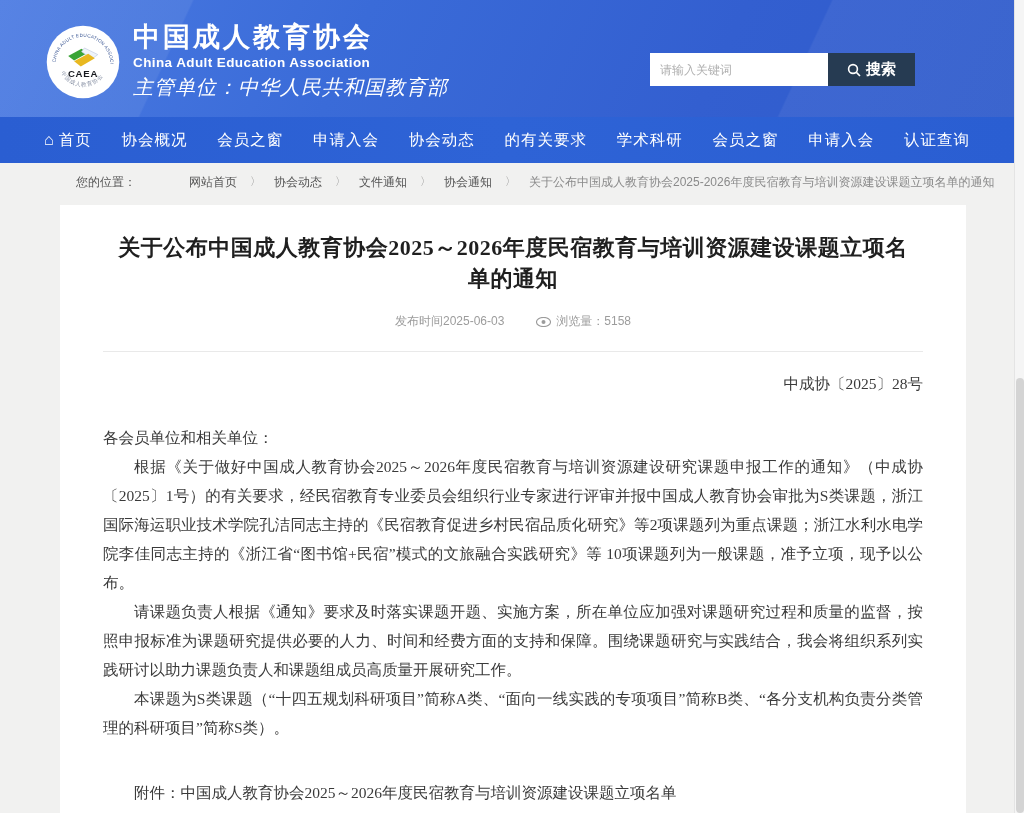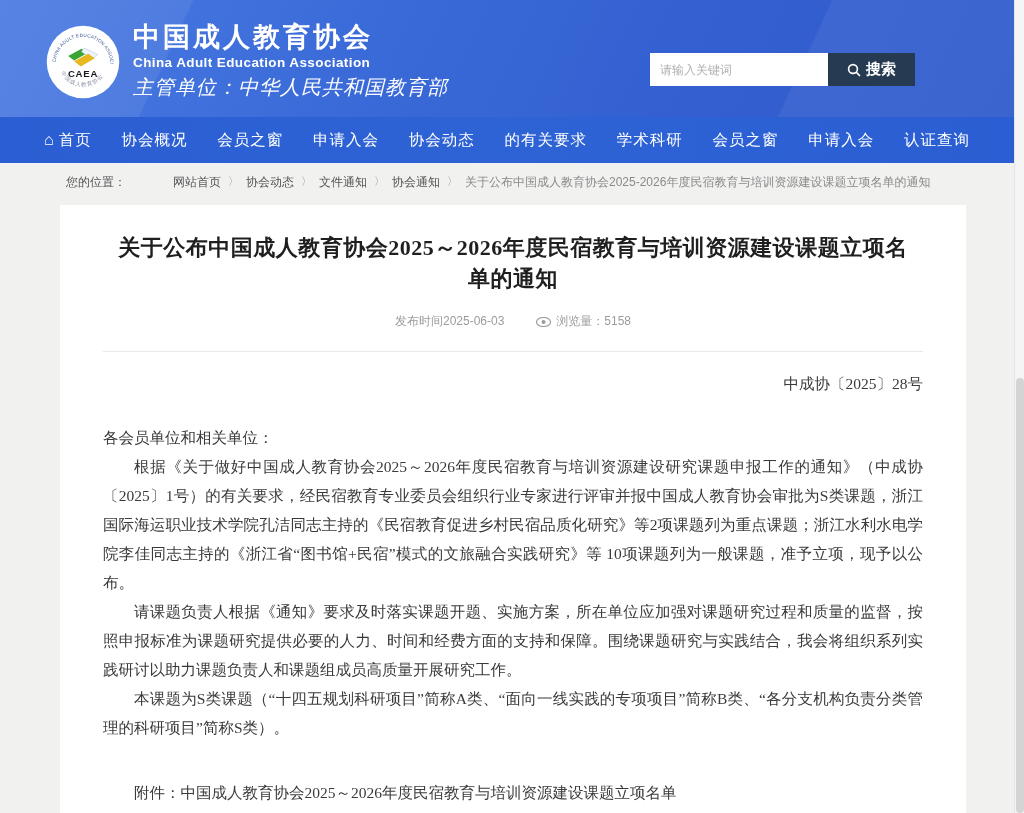--- a/index.html
+++ b/index.html
@@ -45,22 +45,22 @@
     padding:0 44px;
   }
   .nav-item {
     color:#fff; font-size:15.5px; cursor:pointer; white-space:nowrap;
     display:flex; align-items:center; gap:4px; letter-spacing:1px;
   }
   .home-glyph { font-size:16px; line-height:1; }
 
   
   .crumbs {
-    position:absolute; left:66px; top:174px; width:930px;
-    font-size:12px; color:#555; display:flex; align-items:flex-start; gap:7px; white-space:nowrap;
+    position:absolute; left:76px; top:174px; width:930px;
+    font-size:12px; color:#555; display:flex; align-items:flex-start; gap:13px; white-space:nowrap;
   }
   .crumb { cursor:pointer; }
   .crumb-sep { color:#999; font-size:11px; }
   .crumb-current { color:#8a8a8a; cursor:default; }
   .crumb-prefix { margin-right:40px; }
 
   
   .card {
     position:absolute; left:60px; top:205px; width:906px; height:608px;
     background:#ffffff; padding:0 43px;

